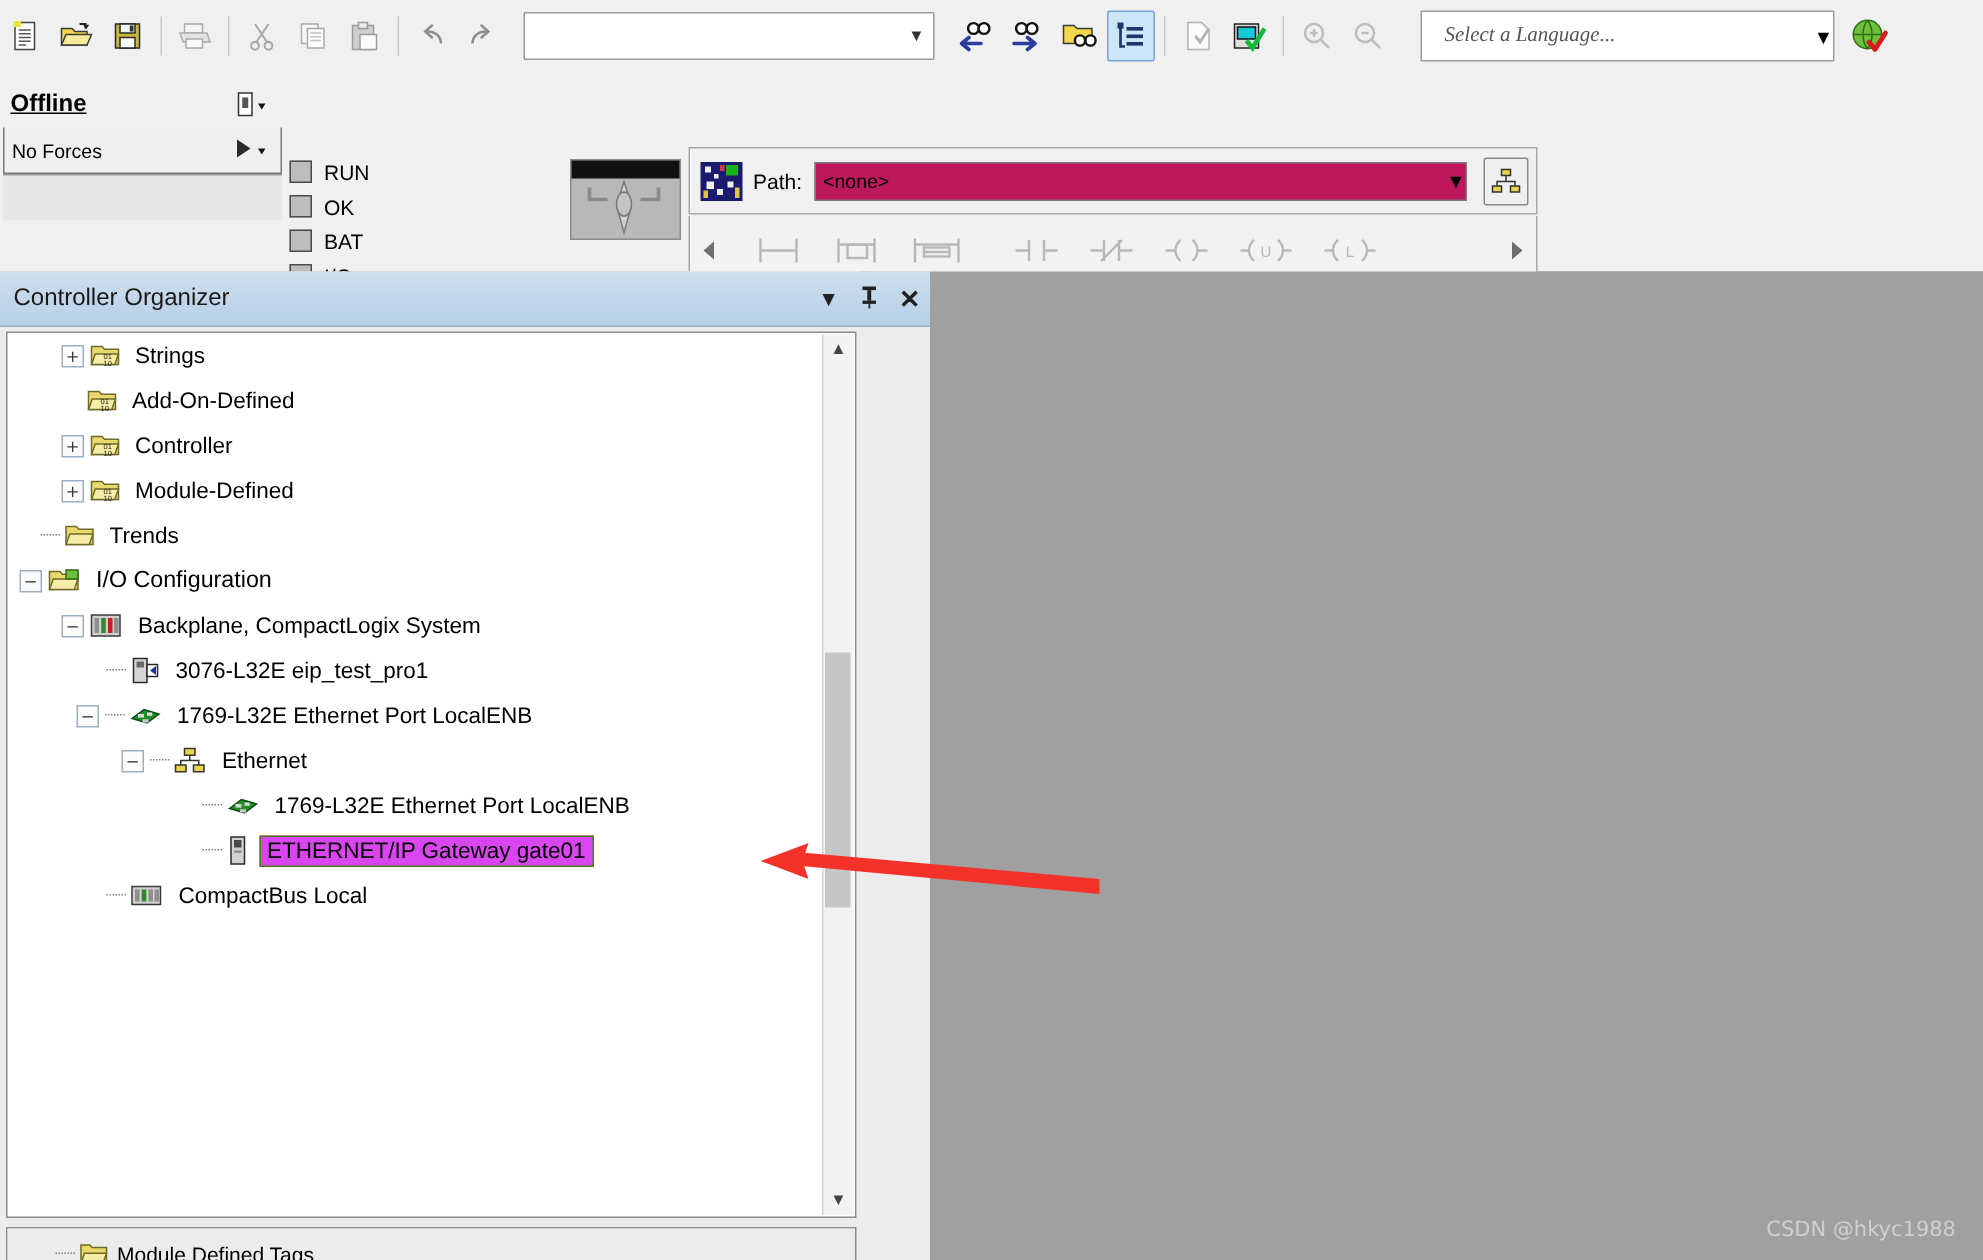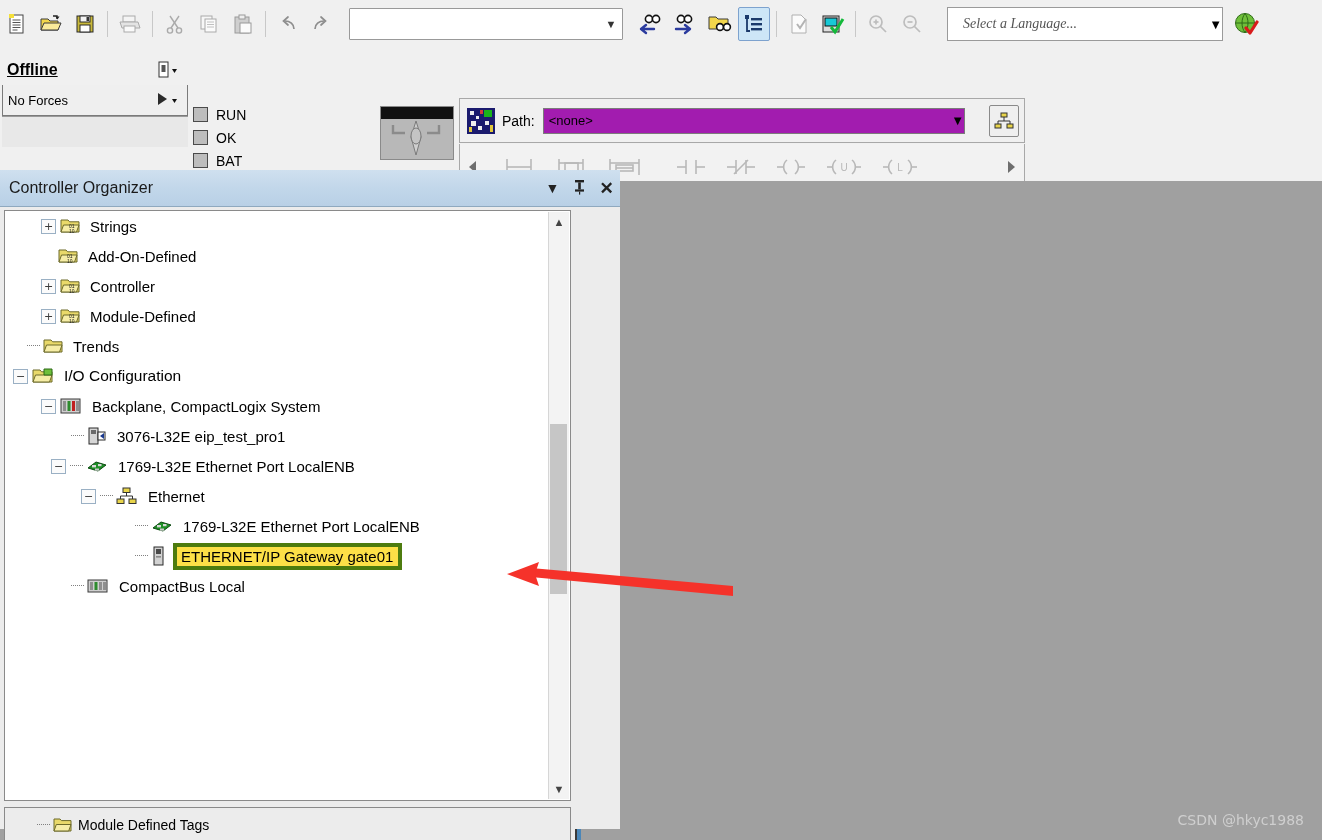--- a/index.html
+++ b/index.html
@@ -79,22 +79,22 @@
     background:#e4e4e4;border:1px solid #8a8a8a;
     display:flex;align-items:center;justify-content:center;
   }
   #pathpanel{
     position:absolute;left:459px;top:50px;width:566px;height:45px;
     background:#f0f0f0;border:1px solid #a8a8a8;box-sizing:border-box;
     display:flex;align-items:center;
   }
   .path-lbl{font-size:14px;margin:0 8px 0 6px;}
   .path-combo{
-    flex:1;height:26px;background:#a21caf;border:1px solid #7b7b7b;
-    display:flex;align-items:center;margin-right:23px;box-sizing:border-box;
+    flex:1;height:26px;background:#be185d;border:1px solid #7b7b7b;
+    display:flex;align-items:center;margin-right:10px;box-sizing:border-box;
   }
   .path-combo .val{flex:1;padding-left:5px;font-size:13px;}
   #instrpanel{
     position:absolute;left:459px;top:96px;width:566px;height:82px;
     background:#f2f2f2;border:1px solid #a8a8a8;border-top:none;box-sizing:border-box;
   }
   #instrrow{height:46px;display:flex;align-items:center;}
   .nav-tri{width:26px;display:flex;align-items:center;justify-content:center;}
   .instr{margin:0 9px;display:flex;align-items:center;justify-content:center;height:28px;}
   #tabrow{
@@ -108,42 +108,42 @@
     font-size:14px;color:#777;background:#e2e2e2;
     border-top:1px solid #8d8d8d;
   }
   .tabitem.sel{background:#f7f7f7;color:#000;font-weight:bold;}
   .tabitem .slash{
     position:absolute;left:-7px;top:0;width:14px;height:28px;
     color:#333;font-size:19px;line-height:26px;
   }
   
   #copanel{
-    position:absolute;left:0;top:170px;width:620px;height:659px;
+    position:absolute;left:0;top:181px;width:620px;height:659px;
     background:#ececec;
   }
   #cotitle{
     height:36px;
     background:linear-gradient(to bottom,#cfe0ef 0%,#c2d7ea 50%,#b9d0e6 100%);
     border-bottom:1px solid #8fa9bf;
     display:flex;align-items:center;
   }
   #cotitle .t{flex:1;padding-left:9px;font-size:16px;color:#1a1a1a;}
   .cobtn{width:27px;text-align:center;font-size:14px;color:#222;}
   #cotree{
     position:absolute;left:4px;top:40px;width:567px;height:591px;
     background:#fff;border:1px solid #8a8a8a;box-sizing:border-box;
     overflow:hidden;
   }
   .trow{
     height:30px;display:flex;align-items:center;
     font-size:15px;white-space:nowrap;position:relative;
   }
   .trow .lbl{padding-left:4px;}
-  .trow.sel .lbl{background:#fde047;border:4px solid #4d7c0f;padding:1px 5px 1px 4px;}
+  .trow.sel .lbl{background:#d946ef;border:1px solid #4d7c0f;padding:1px 5px 1px 4px;}
   .plus{
     width:13px;height:13px;border:1px solid #9ab0c4;background:#fbfbfb;
     display:inline-flex;align-items:center;justify-content:center;
     font-size:11px;line-height:1;color:#3a3a3a;margin-right:4px;
     flex:0 0 auto;font-family:"DejaVu Sans",sans-serif;
   }
   .spacer13{width:13px;margin-right:4px;flex:0 0 auto;}
   .dots{
     width:13px;height:1px;border-top:1px dotted #808080;margin-right:3px;flex:0 0 auto;
   }

